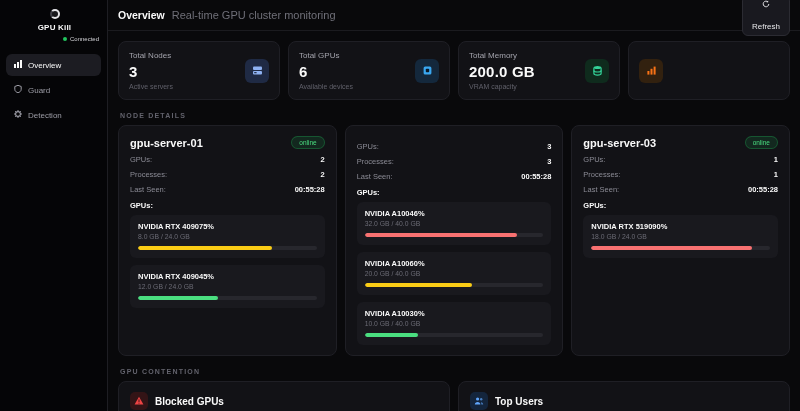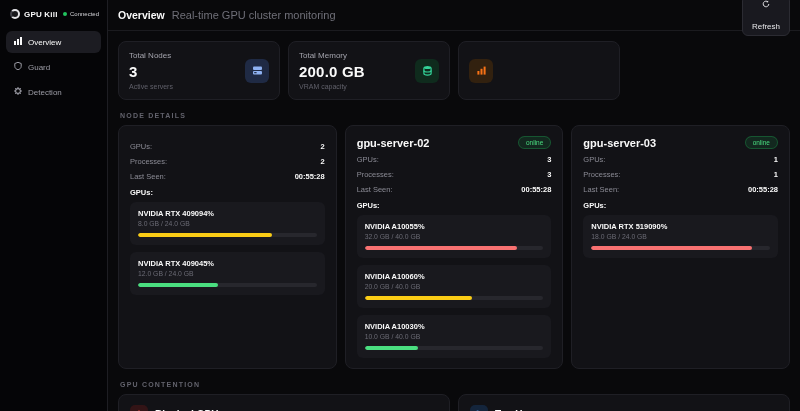--- a/index.html
+++ b/index.html
@@ -1,21 +1,21 @@
 <!DOCTYPE html>
 <html><head>
 <meta charset="utf-8">
 <style>
   * { margin:0; padding:0; box-sizing:border-box; }
   html,body { width:800px; height:411px; overflow:hidden; }
   body { background:#09090b; color:#fafafa; font-family:"Liberation Sans", sans-serif; display:flex; }
 
   
   .sidebar { width:108px; min-width:108px; background:#050507; border-right:1px solid #1e1e23; padding:7px 6px; }
-  .logo-row { display:flex; align-items:center; gap:4px; padding:2px 2px 12px 4px; }
+  .logo-row { display:flex; align-items:center; gap:4px; padding:2px 2px 12px 4px;flex-direction:column; }
   .logo-icon { width:10px; height:10px; border-radius:50%; border:2px solid #e4e4e7; border-left-color:#3f3f46; background:#18181b; }
   .brand { font-size:8px; font-weight:bold; letter-spacing:.2px; white-space:nowrap; }
   .conn { display:flex; align-items:center; gap:3px; margin-left:auto; }
   .conn-dot { width:4px; height:4px; border-radius:50%; background:#22c55e; }
   .conn-label { font-size:6px; color:#d4d4d8; white-space:nowrap; }
   .nav { display:flex; flex-direction:column; gap:3px; }
   .nav-item { display:flex; align-items:center; gap:6px; padding:6px 8px; border-radius:6px; font-size:8px; color:#9d9da6; cursor:pointer; }
   .nav-item.active { background:#1c1c22; color:#fafafa; }
   .nav-item svg { flex:0 0 auto; }
 
@@ -129,20 +129,33 @@
         <div class="stat-icon" style="background: rgb(31, 42, 68); color: rgb(143, 178, 242);">
           <svg width="11" height="11" viewBox="0 0 11 11">
               <rect x="1" y="1.5" width="9" height="3.4" rx="1" fill="currentColor"></rect>
               <rect x="1" y="6" width="9" height="3.4" rx="1" fill="currentColor"></rect>
               <rect x="2.2" y="7.2" width="2.4" height="1" fill="#111827"></rect>
             </svg>
         </div>
       </div>
       <div class="stat-card">
         <div>
+          <div class="stat-label">Total GPUs</div>
+          <div class="stat-value">6</div>
+          <div class="stat-sub">Available devices</div>
+        </div>
+        <div class="stat-icon" style="background: rgb(20, 40, 60); color: rgb(58, 167, 240);">
+          <svg width="11" height="11" viewBox="0 0 11 11">
+              <rect x="1.6" y="1.6" width="7.8" height="7.8" rx="1.5" fill="currentColor"></rect>
+              <rect x="3.8" y="3.8" width="3.4" height="3.4" rx="0.8" fill="#0c1a28"></rect>
+            </svg>
+        </div>
+      </div>
+      <div class="stat-card">
+        <div>
           <div class="stat-label">Total Memory</div>
           <div class="stat-value">200.0 GB</div>
           <div class="stat-sub">VRAM capacity</div>
         </div>
         <div class="stat-icon" style="background: rgb(15, 43, 29); color: rgb(52, 211, 153);">
           <svg width="11" height="11" viewBox="0 0 11 11">
               <ellipse cx="5.5" cy="2.4" rx="3.6" ry="1.5" fill="currentColor"></ellipse>
               <path d="M1.9 2.4v6.2c0 .8 1.6 1.5 3.6 1.5s3.6-.7 3.6-1.5V2.4" fill="none" stroke="currentColor" stroke-width="1.2"></path>
               <path d="M1.9 5.5c0 .8 1.6 1.5 3.6 1.5s3.6-.7 3.6-1.5" fill="none" stroke="currentColor" stroke-width="1.2"></path>
             </svg>
@@ -157,77 +170,77 @@
             </svg>
         </div>
       </div>
     </div>
 
     <div class="section-label">NODE DETAILS</div>
 
     <div class="nodes-grid">
 
       <div class="node-card">
+        <div class="node-head">
+          <span class="node-name">gpu-server-01</span>
+          <span class="badge-online">online</span>
+        </div>
         <div class="node-row">
             <span class="k">GPUs:</span>
             <span class="v">2</span>
           </div>
         <div class="node-row">
             <span class="k">Processes:</span>
             <span class="v">2</span>
           </div>
         <div class="node-row">
             <span class="k">Last Seen:</span>
             <span class="v">00:55:28</span>
           </div>
         <div class="gpus-label">GPUs:</div>
         <div class="gpu-row">
           <div class="gpu-top">
               <span>NVIDIA RTX 4090</span>
-              <span>94%</span>
+              <span>75%</span>
             </div>
           <div class="gpu-mem">8.0 GB / 24.0 GB</div>
           <div class="bar-track">
               <div class="bar-fill" style="width: 75%; background: rgb(250, 204, 21);"></div>
             </div>
         </div>
         <div class="gpu-row">
           <div class="gpu-top">
               <span>NVIDIA RTX 4090</span>
               <span>45%</span>
             </div>
           <div class="gpu-mem">12.0 GB / 24.0 GB</div>
           <div class="bar-track">
               <div class="bar-fill" style="width: 45%; background: rgb(74, 222, 128);"></div>
             </div>
         </div>
       </div>
 
       <div class="node-card">
-        <div class="node-head">
-          <span class="node-name">gpu-server-02</span>
-          <span class="badge-online">online</span>
-        </div>
         <div class="node-row">
             <span class="k">GPUs:</span>
             <span class="v">3</span>
           </div>
         <div class="node-row">
             <span class="k">Processes:</span>
             <span class="v">3</span>
           </div>
         <div class="node-row">
             <span class="k">Last Seen:</span>
             <span class="v">00:55:28</span>
           </div>
         <div class="gpus-label">GPUs:</div>
         <div class="gpu-row">
           <div class="gpu-top">
               <span>NVIDIA A100</span>
-              <span>55%</span>
+              <span>46%</span>
             </div>
           <div class="gpu-mem">32.0 GB / 40.0 GB</div>
           <div class="bar-track">
               <div class="bar-fill" style="width: 85%; background: rgb(248, 113, 113);"></div>
             </div>
         </div>
         <div class="gpu-row">
           <div class="gpu-top">
               <span>NVIDIA A100</span>
               <span>60%</span>

